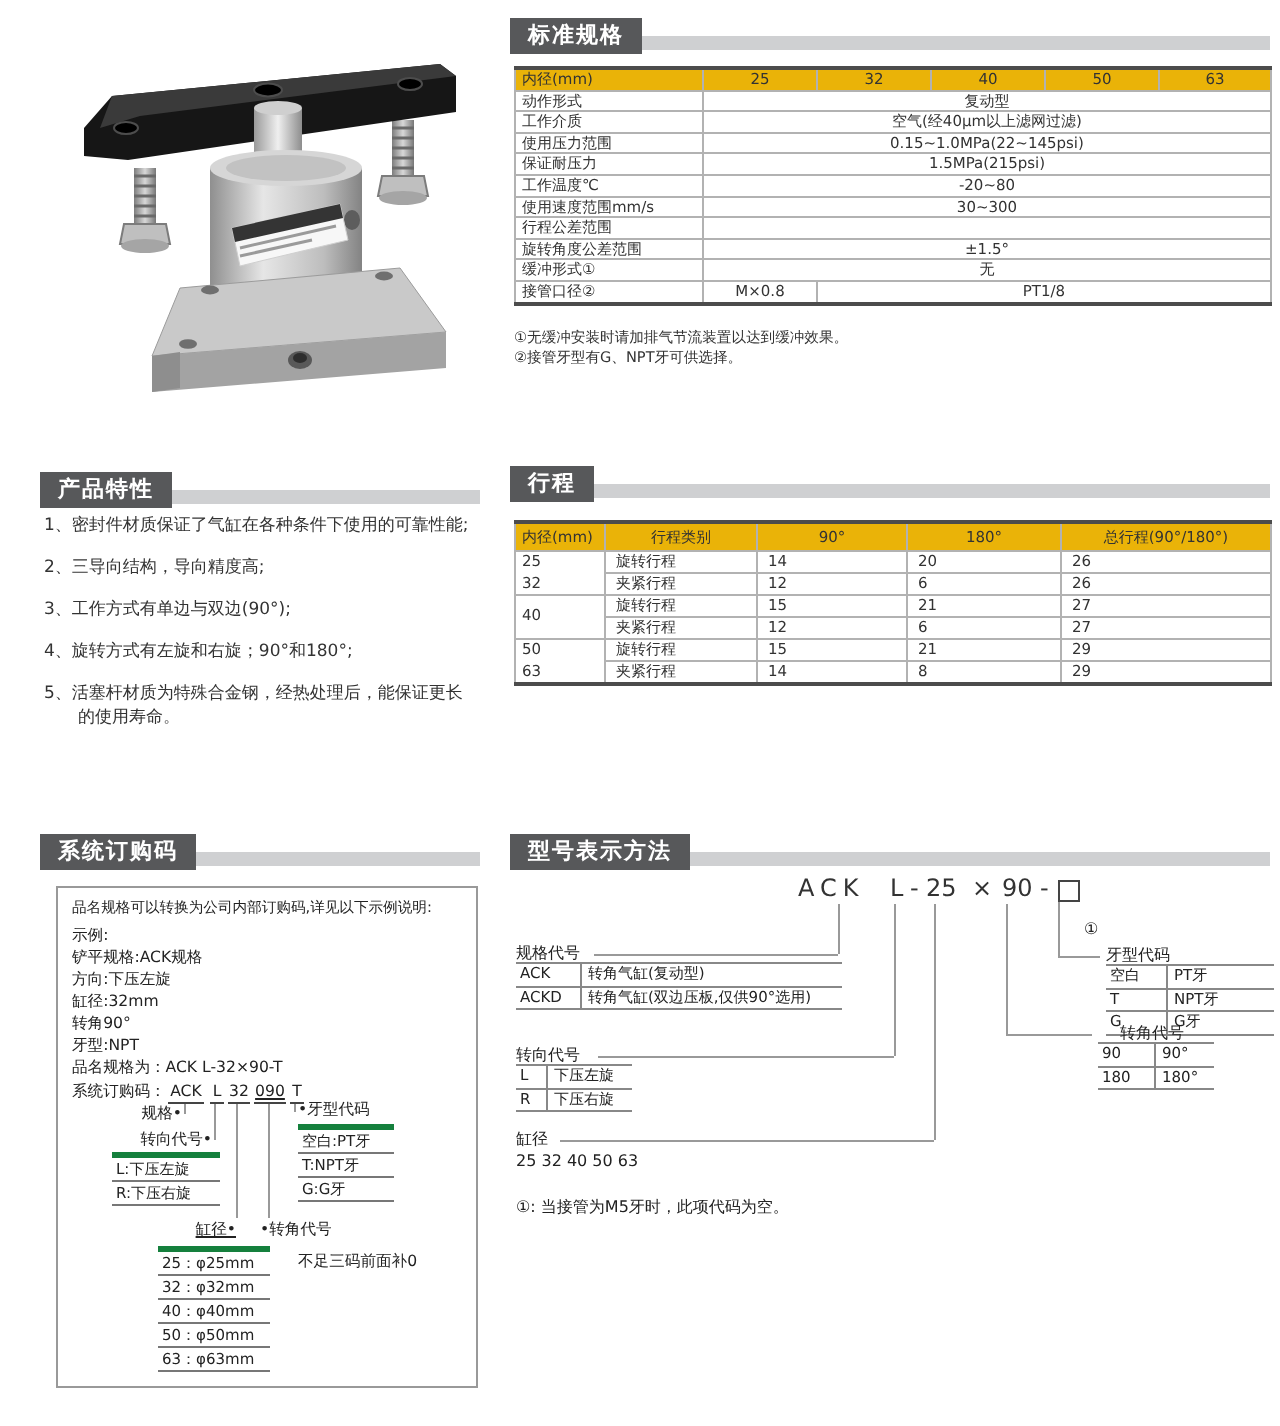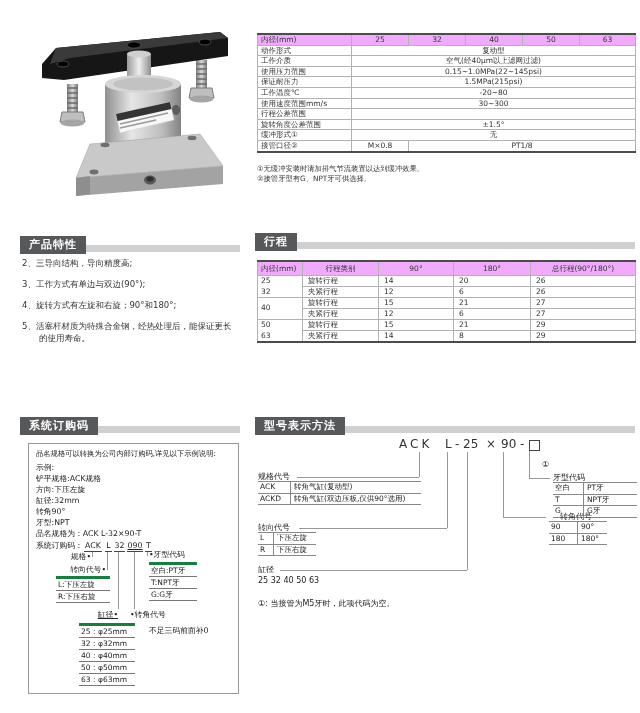--- a/index.html
+++ b/index.html
@@ -11,21 +11,21 @@
   .sec-hd .strip{position:absolute;left:2px;right:0;bottom:2px;height:7px;background:#cfd0d2;}
   .sec-hd .blk{position:absolute;left:0;top:0;background:#57585a;color:#fff;
                font-weight:bold;font-size:11px;line-height:18px;padding:0 9px;letter-spacing:1px;}
 
   
   table{border-collapse:collapse;}
   .dtable{position:absolute;table-layout:fixed;border-top:2px solid #4c4c4c;border-bottom:2px solid #4c4c4c;
           font-size:7.5px;color:#333;}
   .dtable th,.dtable td{border:1px solid #b2b2b2;padding:0 3px;height:9.6px;line-height:9.6px;
           font-weight:normal;overflow:hidden;white-space:nowrap;}
-  .dtable th{background:#f0abfc;text-align:center;}
+  .dtable th{background:#eab308;text-align:center;}
   .dtable th.lbl,.dtable td.lbl{text-align:left;}
   .dtable td.val{text-align:center;}
   .stroke-table th{height:13px;line-height:13px;}
   .stroke-table td{height:10px;line-height:10px;}
   .stroke-table td.bore{white-space:pre-line;line-height:10.5px;vertical-align:middle;}
   .stroke-table td.num,.stroke-table td.type{text-align:left;padding-left:5px;}
 
   .notes{position:absolute;font-size:7.3px;line-height:10px;color:#333;}
 
   
@@ -128,20 +128,24 @@
       <polygon points="46,166 193,154 193,172 46,184" fill="#a3a3a3"></polygon>
       <polygon points="46,166 46,184 60,182 60,164" fill="#8e8e8e"></polygon>
       <ellipse cx="75" cy="133" rx="4.5" ry="2.2" fill="#6f6f6f"></ellipse>
       <ellipse cx="162" cy="126" rx="4.5" ry="2.2" fill="#6f6f6f"></ellipse>
       <ellipse cx="64" cy="160" rx="4.5" ry="2.4" fill="#6f6f6f"></ellipse>
       <ellipse cx="120" cy="168" rx="6" ry="4.5" fill="#595959"></ellipse>
       <ellipse cx="120" cy="167" rx="3.5" ry="2.5" fill="#2e2e2e"></ellipse>
     </g>
   </svg>
 
+  <div class="sec-hd" style="left:255px;top:9px;width:380px;">
+    <div class="strip"></div>
+    <div class="blk">标准规格</div>
+  </div>
   <table class="dtable" style="left:257px;top:33px;width:378px;">
     <colgroup>
         <col style="width:94px">
         <col style="width:57px">
         <col style="width:57px">
         <col style="width:57px">
         <col style="width:57px">
         <col style="width:56px">
       </colgroup>
     <tbody>
@@ -199,20 +203,21 @@
   <div class="notes" style="left:257px;top:164px;">
     <div>①无缓冲安装时请加排气节流装置以达到缓冲效果。</div>
     <div>②接管牙型有G、NPT牙可供选择。</div>
   </div>
 
   <div class="sec-hd" style="left:20px;top:236px;width:220px;">
     <div class="strip"></div>
     <div class="blk">产品特性</div>
   </div>
   <div class="feat-list" style="left:22px;top:258px;">
+      <div class="feat-item">1、密封件材质保证了气缸在各种条件下使用的可靠性能;</div>
       <div class="feat-item">2、三导向结构，导向精度高;</div>
       <div class="feat-item">3、工作方式有单边与双边(90°);</div>
       <div class="feat-item">4、旋转方式有左旋和右旋；90°和180°;</div>
       <div class="feat-item">5、活塞杆材质为特殊合金钢，经热处理后，能保证更长的使用寿命。</div>
     </div>
 
   <div class="sec-hd" style="left:255px;top:233px;width:380px;">
     <div class="strip"></div>
     <div class="blk">行程</div>
   </div>

